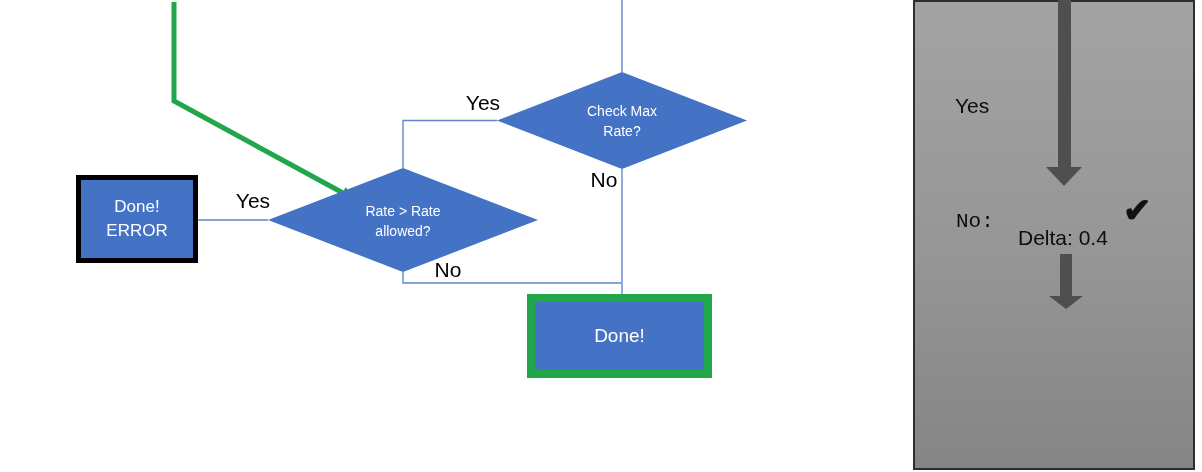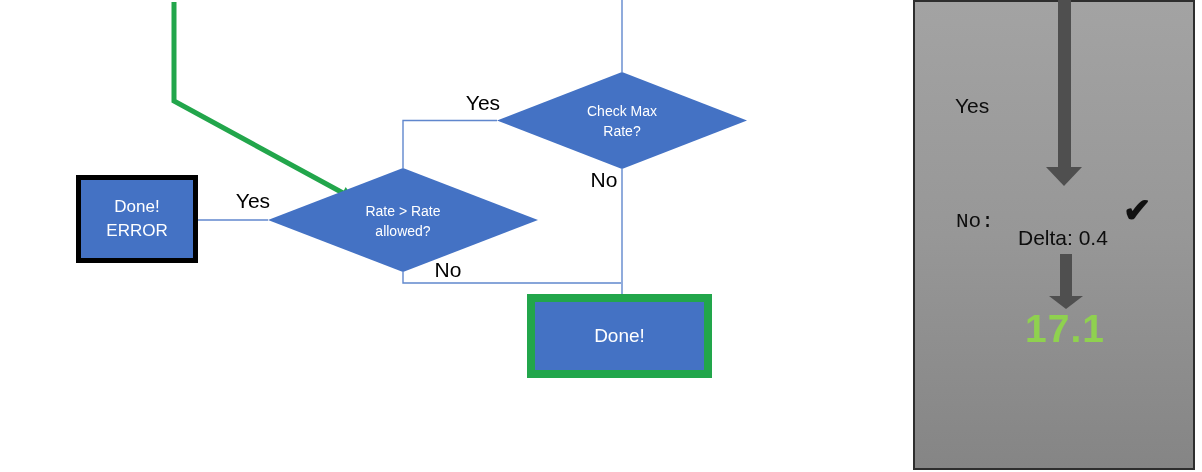--- a/index.html
+++ b/index.html
@@ -151,16 +151,15 @@
 
     <div class="panel-text" style="left:40px; top:92px;">Yes</div>
 
     <div class="panel-text" style="left:41px; top:208px;font-family:Liberation Mono, monospace;">No:</div>
     <div class="panel-text" style="left:103px; top:208px;margin-top:16px;">Delta: 0.4</div>
     <div class="check-mark">✔</div>
 
     <div class="arrow-shaft" style="left:145px; top:252px; width:12px; height:42px;"></div>
     <div class="arrow-head head2"></div>
 
-    <div class="result-value">17.1</div>
   </div>
 
 </div>
 
 </body></html>

